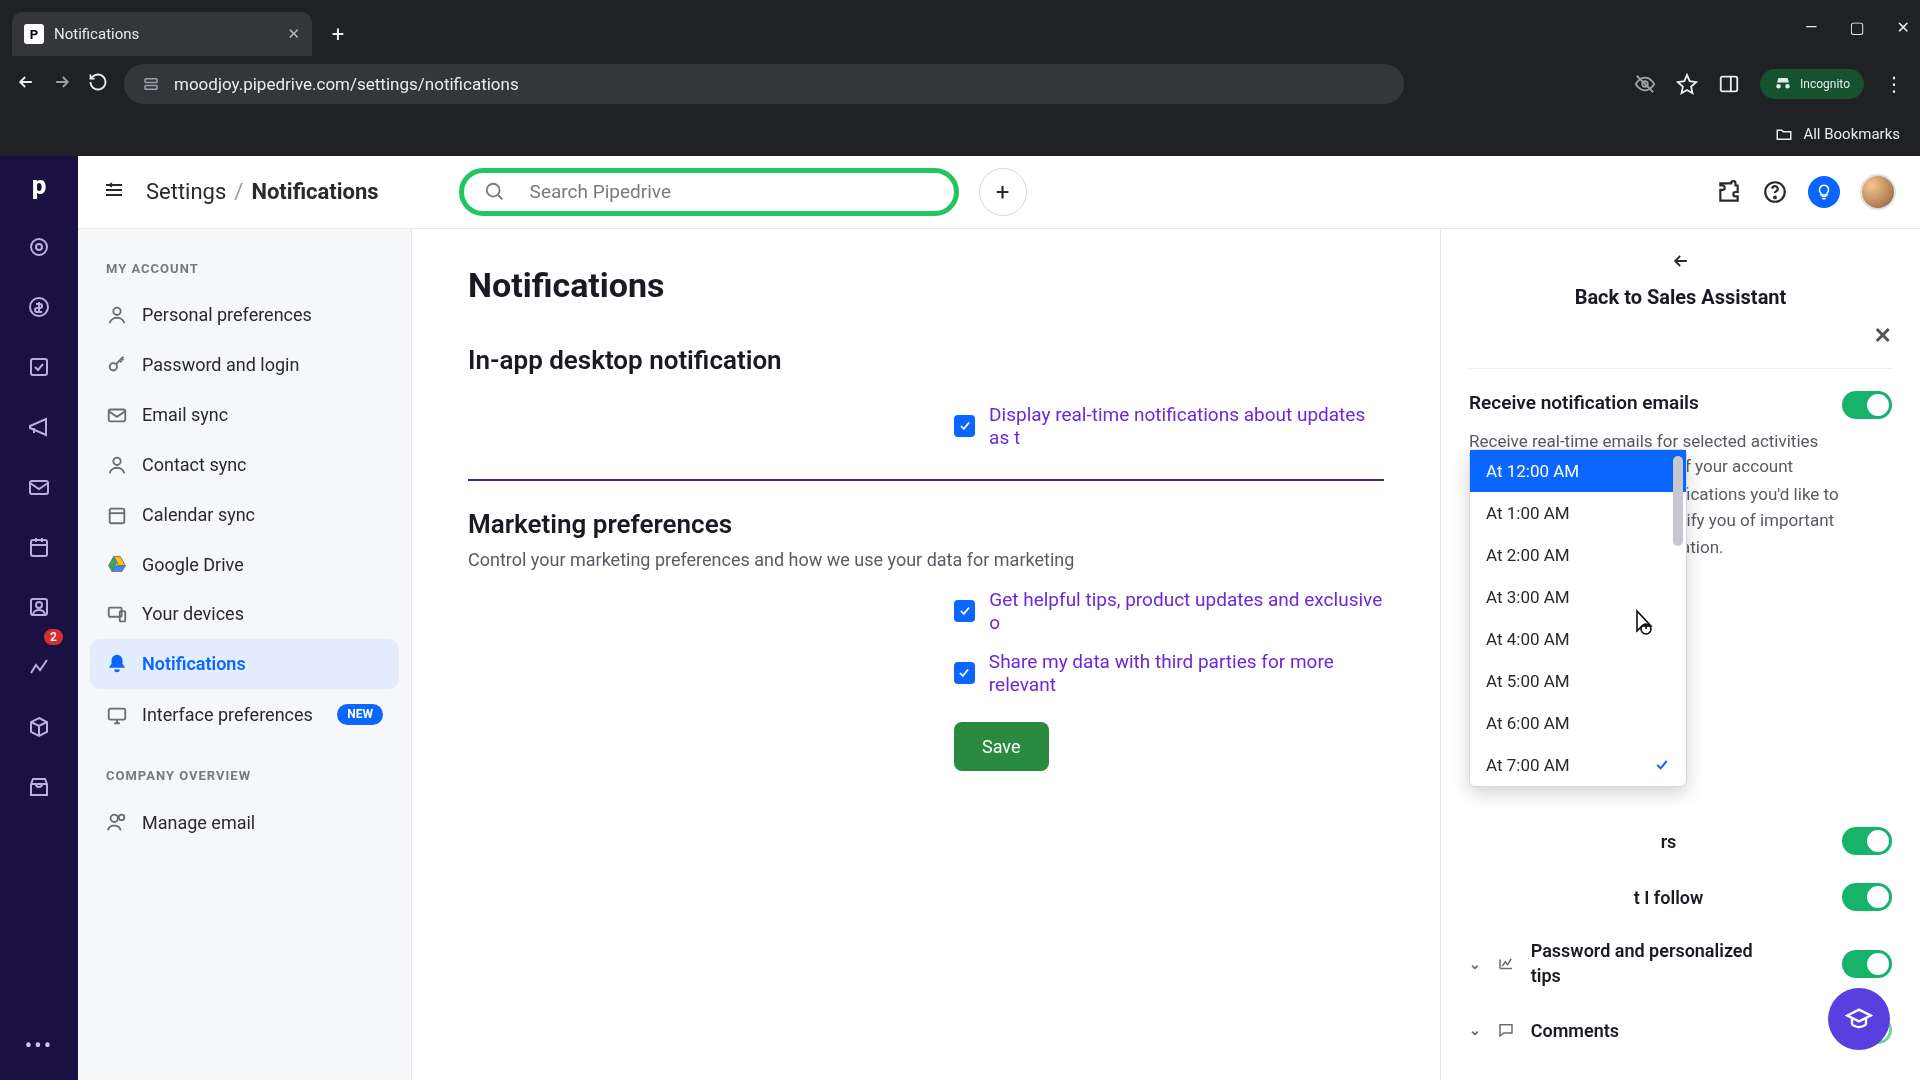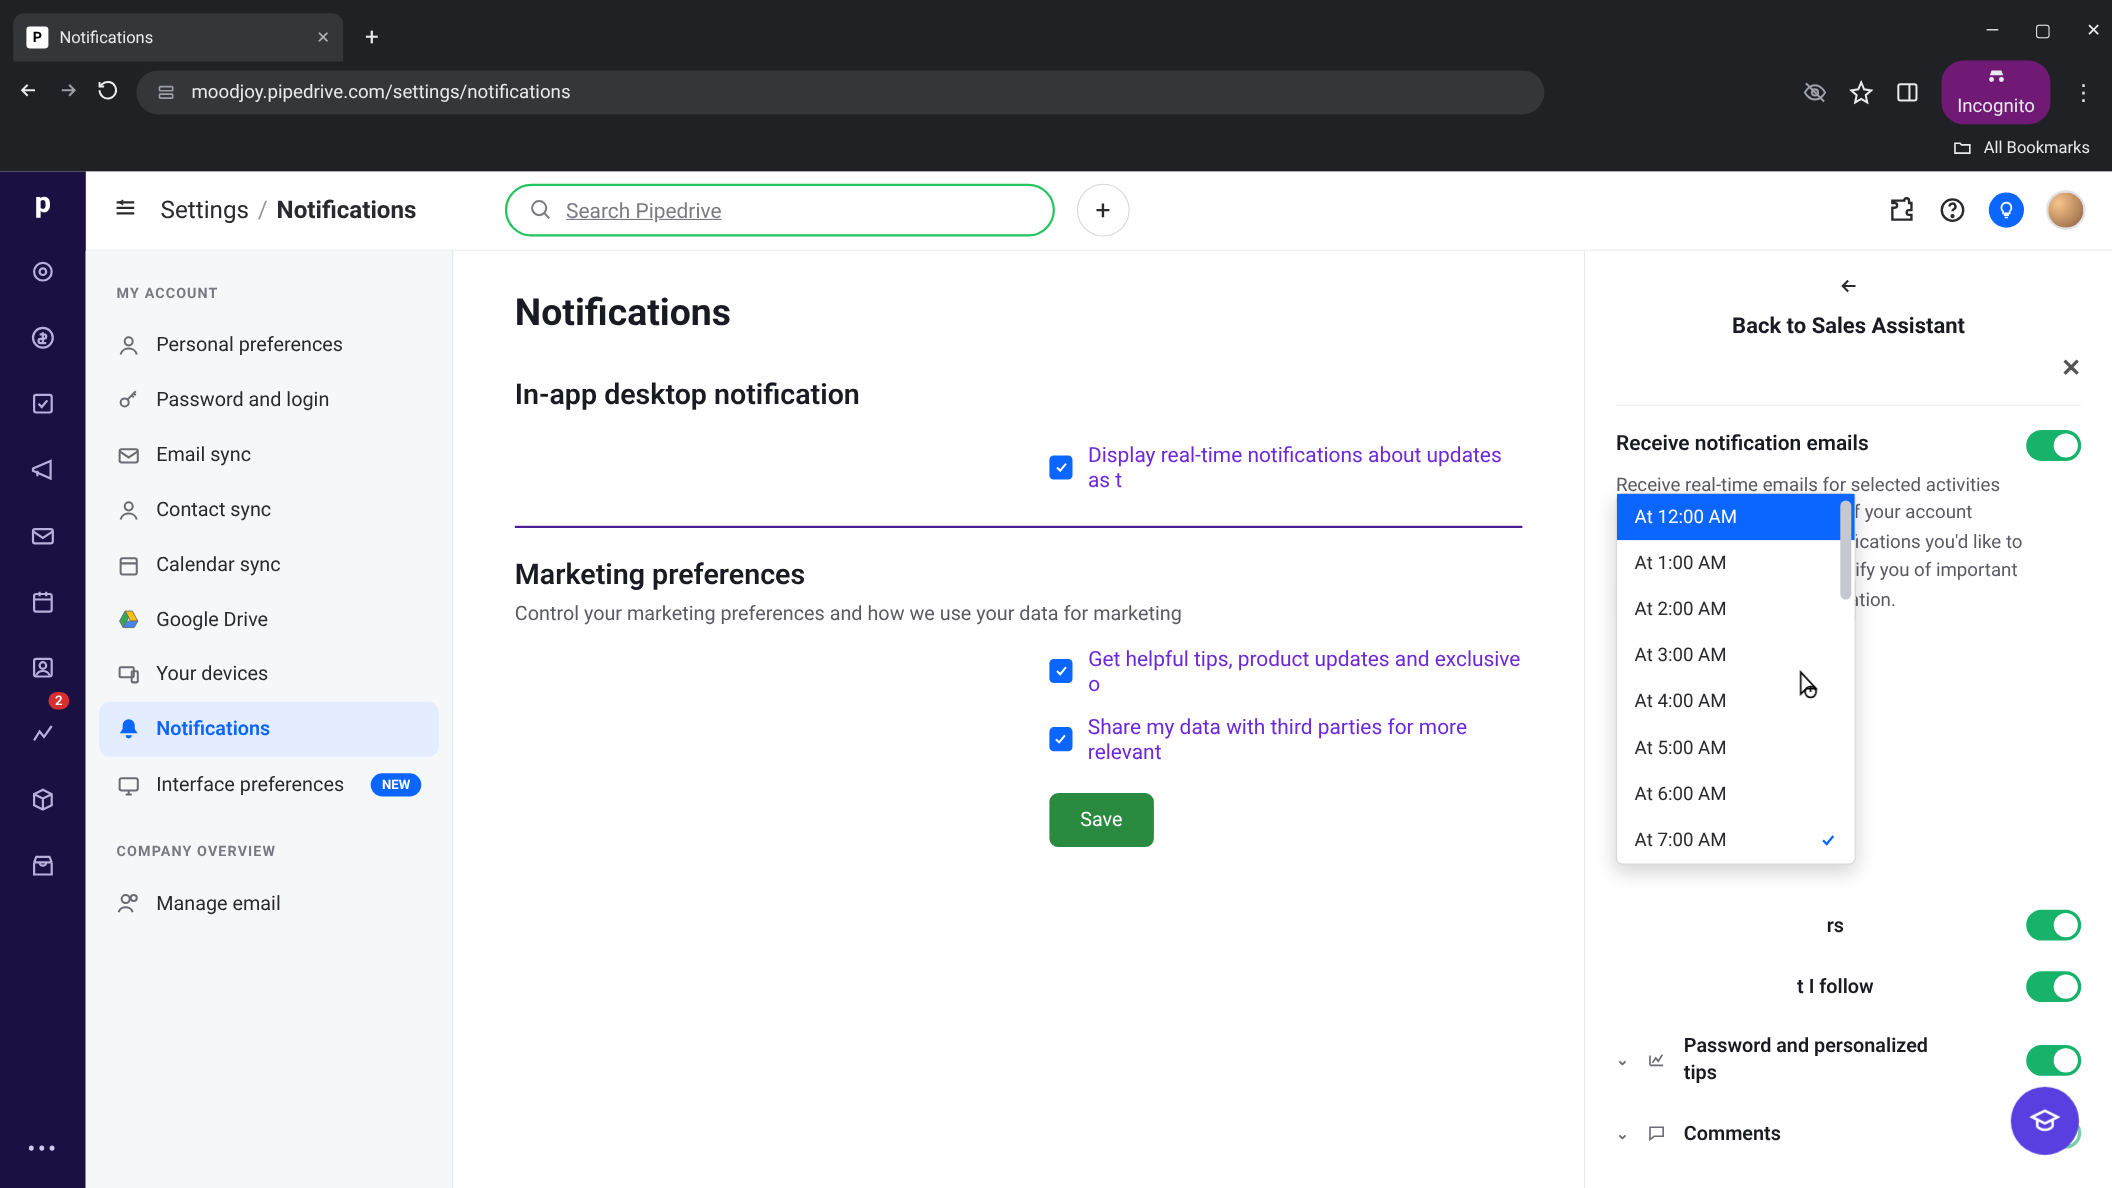--- a/index.html
+++ b/index.html
@@ -11,39 +11,39 @@
 .tab { background: #35363a; border-radius: 10px 10px 0 0; height: 44px; width: 300px; display: flex; align-items: center; padding: 0 12px; gap: 10px; font-size: 15px; color: #e8eaed; }
 .tab .favicon { width: 20px; height: 20px; background:#fff; border-radius:3px; display:flex;align-items:center;justify-content:center;color:#000;font-weight:700;font-size:13px;}
 .tab .close { margin-left: auto; opacity:.7; }
 .new-tab { width:36px;height:36px;display:flex;align-items:center;justify-content:center;font-size:22px;color:#e8eaed;margin-bottom:4px;border-radius:50%;}
 .window-controls { position: absolute; right: 10px; top: 18px; display: flex; gap: 32px; color:#e8eaed; font-size:16px;}
 .addr-bar { height: 56px; display: flex; align-items: center; padding: 0 16px; gap: 16px; }
 .nav-btn { color: #9aa0a6; font-size: 20px; }
 .nav-btn.active { color: #e8eaed; }
 .url-input { flex: 1; background: #35363a; border-radius: 24px; height: 40px; display: flex; align-items: center; padding: 0 18px; gap: 14px; color: #e8eaed; font-size: 17px; max-width: 1280px; }
 .addr-icons { display:flex; gap:20px; align-items:center; margin-left: auto; }
-.incog-pill { background:#701a75; border-radius:20px; padding:6px 14px; display:flex; align-items:center; gap:8px; font-size:17px;flex-direction:column;}
+.incog-pill { background:#14532d; border-radius:20px; padding:6px 14px; display:flex; align-items:center; gap:8px; font-size:12px;}
 .bm-bar { height: 44px; display:flex; align-items:center; justify-content:flex-end; padding: 0 20px; gap:10px; font-size:15px; color:#e8eaed;}
 
 
 .app { display:flex; height: calc(1080px - 156px); }
 .rail { width: 78px; background: #1a1142; display:flex; flex-direction:column; align-items:center; padding-top: 14px; gap: 34px; color: #cfc7ee; position:relative;}
 .rail .logo { font-weight:800; font-size:26px; color:#fff; }
 .rail-icon { width:26px; height:26px; display:flex; align-items:center; justify-content:center; }
 .rail-icon svg { stroke: #b8afdc; }
 .badge2 { position:absolute; left:44px; top: 473px; background:#d62f2f;color:#fff;border-radius:10px;font-size:12px;padding:1px 6px;font-weight:600;}
 .rail .dots { margin-top:auto; margin-bottom:22px; font-size:22px; letter-spacing:2px;}
 
 .content-wrap { flex:1; display:flex; flex-direction:column; }
 .topbar { height: 80px; border-bottom: 1px solid #e8e8ec; display:flex; align-items:center; padding: 0 24px; gap: 20px; background:#fff; }
 .menu-toggle svg{stroke:#2a2a2e;}
 .breadcrumb { font-size: 22px; color:#2a2a2e; display:flex; gap:8px; align-items:center;}
 .breadcrumb .sep{color:#9a9aa3;}
 .breadcrumb .cur{font-weight:700;}
-.search-pill { width: 500px; height:48px; border:2px solid #22c55e; border-radius:28px; display:flex; align-items:center; padding:0 20px; gap:12px; color:#7a7a83; font-size:19px; margin-left: 60px; text-decoration: underline;}
+.search-pill { width: 500px; height:48px; border:5px solid #22c55e; border-radius:28px; display:flex; align-items:center; padding:0 20px; gap:24px; color:#7a7a83; font-size:19px; margin-left: 60px;}
 .plus-btn { width:48px;height:48px;border:1px solid #d7d7de;border-radius:50%;display:flex;align-items:center;justify-content:center;font-size:24px;color:#2a2a2e;}
 .topbar-right { margin-left:auto; display:flex; gap:20px; align-items:center;}
 .topbar-right .ic { width:26px;height:26px; }
 .bulb { background:#0a66ff; border-radius:50%; width:32px;height:32px; display:flex;align-items:center;justify-content:center;}
 .avatar { width:36px;height:36px;border-radius:50%; background: radial-gradient(circle at 30% 30%, #f7c48b, #8b5e3c); border:2px solid #e0e0e7;}
 
 .body-row { flex:1; display:flex; background:#fff; position:relative;}
 .sidebar2 { width: 334px; background:#f6f7f9; border-right:1px solid #e8e8ec; padding: 24px 12px; overflow:hidden;}
 .sb-heading { font-size:13px; font-weight:700; color:#787882; letter-spacing:1px; padding: 8px 16px 14px;}
 .sb-item { display:flex; align-items:center; gap:14px; padding: 14px 16px; border-radius:10px; font-size:18px; color:#2a2a2e; cursor:pointer;}

